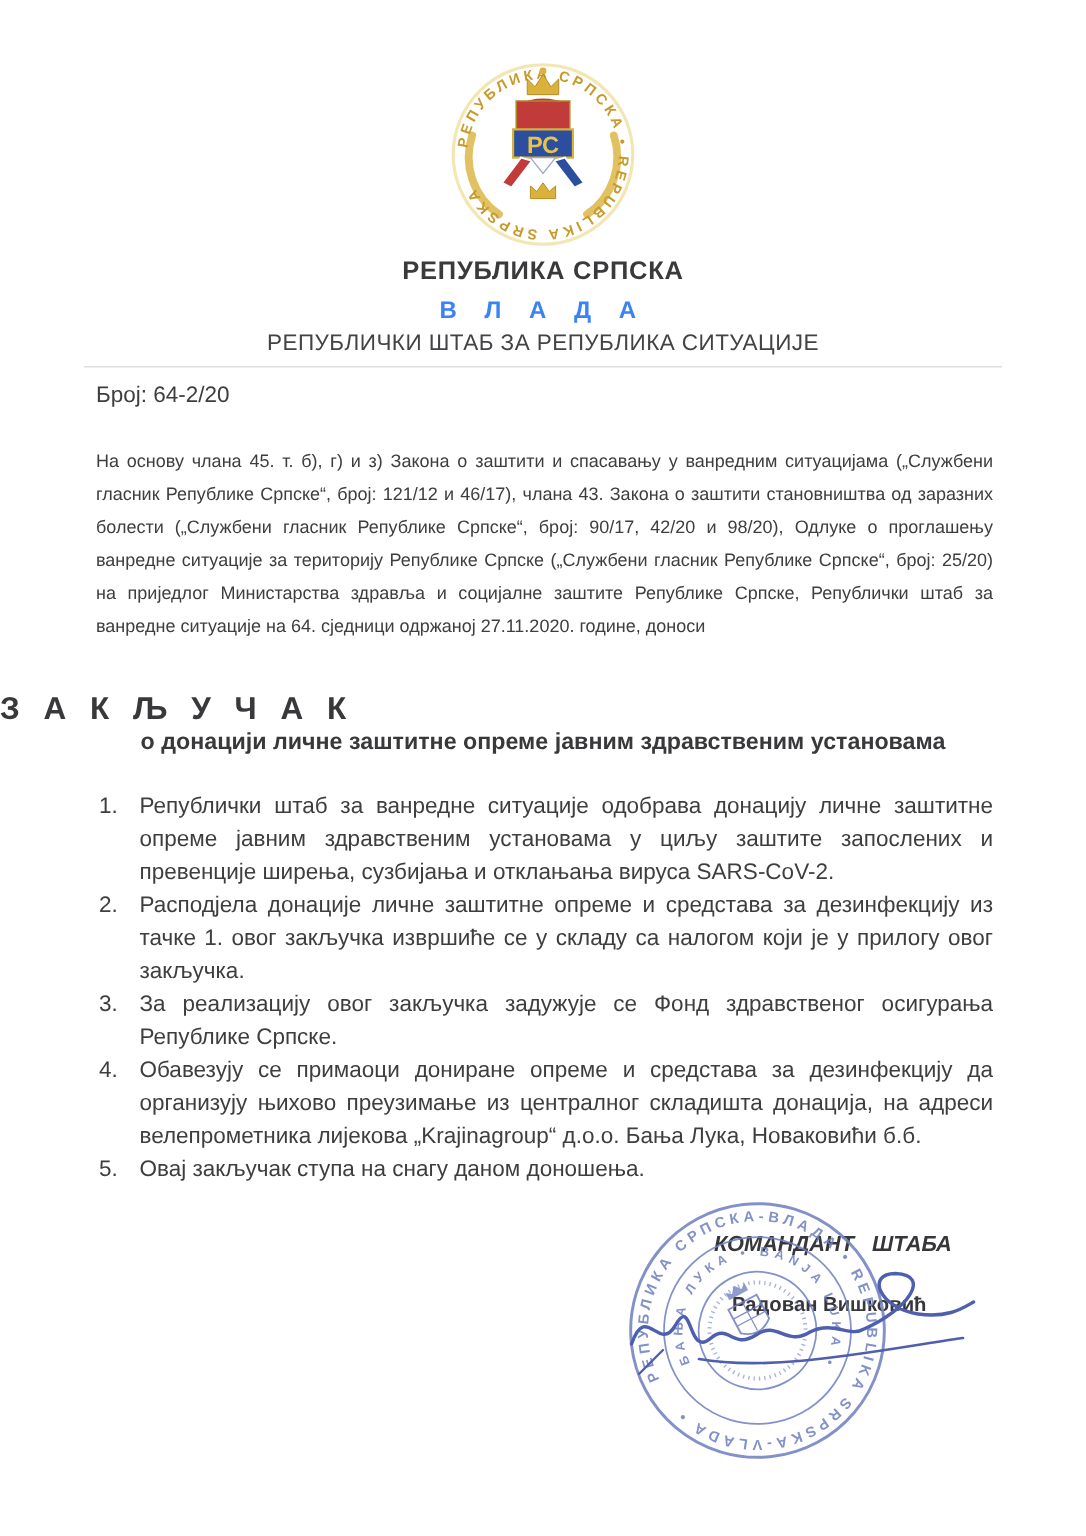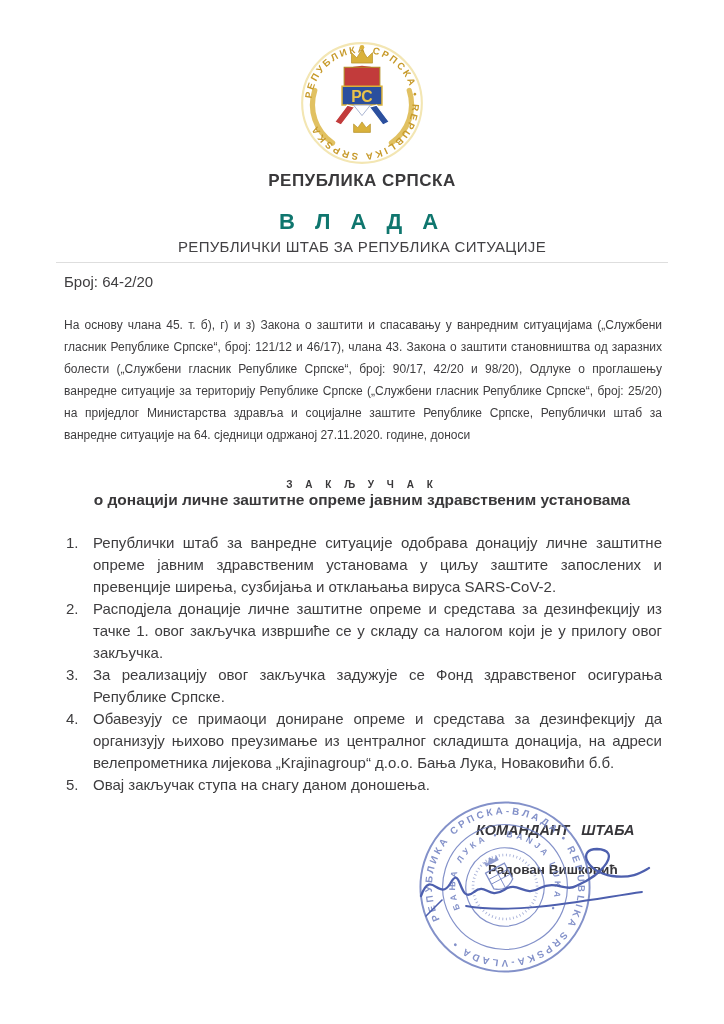--- a/index.html
+++ b/index.html
@@ -4,27 +4,27 @@
 <style>
   html,body { margin:0; padding:0; background:#ffffff; }
   .page {
     position:relative; width:724px; height:1024px; background:#ffffff;
     color:#3e3d3f; font-family:"Liberation Sans","DejaVu Sans",sans-serif;
     overflow:hidden;
   }
   .header { text-align:center; padding-top:40px; }
   .emblem { width:126px; height:126px; display:block; margin:0 auto; }
   .org1 { font-size:17px; font-weight:bold; letter-spacing:.5px; margin-top:5px; color:#3a393b; }
-  .org2 { font-size:22px; font-weight:bold; letter-spacing:7px; margin-top:18px; color:#0f766e; }
+  .org2 { font-size:16px; font-weight:bold; letter-spacing:7px; margin-top:8px; color:#3b82f6; }
   .org3 { font-size:15px; margin-top:3px; letter-spacing:.3px; color:#434245; }
   .addr { font-size:11.5px; margin-top:4px; color:#4a494c; }
   .header-rule { border-bottom:1px solid #dedede; margin:7px 56px 0 56px; }
   .meta { margin:9px 0 0 64px; font-size:15px; line-height:20px; }
   .preamble { margin:22px 62px 0 64px; font-size:12px; line-height:22px; text-align:justify; }
-  .decision-title { text-align:center; margin-top:33px; font-size:10px; font-weight:bold; letter-spacing:5px; color:#39383a; }
+  .decision-title { margin-top:33px; font-size:21px; font-weight:bold; letter-spacing:5px; color:#39383a; }
   .decision-subtitle { text-align:center; margin-top:1px; font-size:15.5px; font-weight:bold; color:#39383a; }
   .items { margin:23px 62px 0 66px; }
   .item { display:flex; font-size:15px; line-height:22px; }
   .item .num { width:27px; flex:none; }
   .item .txt { flex:1; text-align:justify; }
   .sig-area { position:absolute; left:398px; top:786px; width:310px; height:215px; }
   .sig-role { position:absolute; left:78px; top:36px; font-size:14.5px; font-weight:bold; word-spacing:8px; color:#37363a; white-space:nowrap;font-style:italic; }
   .sig-name { position:absolute; left:90px; top:76px; font-size:13.5px; font-weight:bold; color:#37363a; white-space:nowrap; }
   .stamp { position:absolute; left:18px; top:12px; width:178px; height:178px; opacity:.88; }
   .signature-svg { position:absolute; left:8px; top:56px; width:252px; height:82px; }

